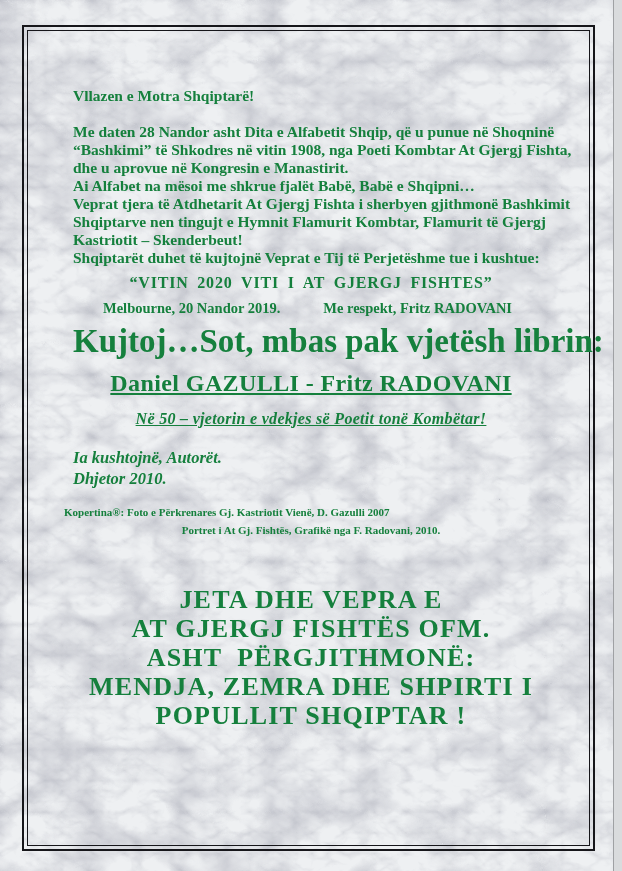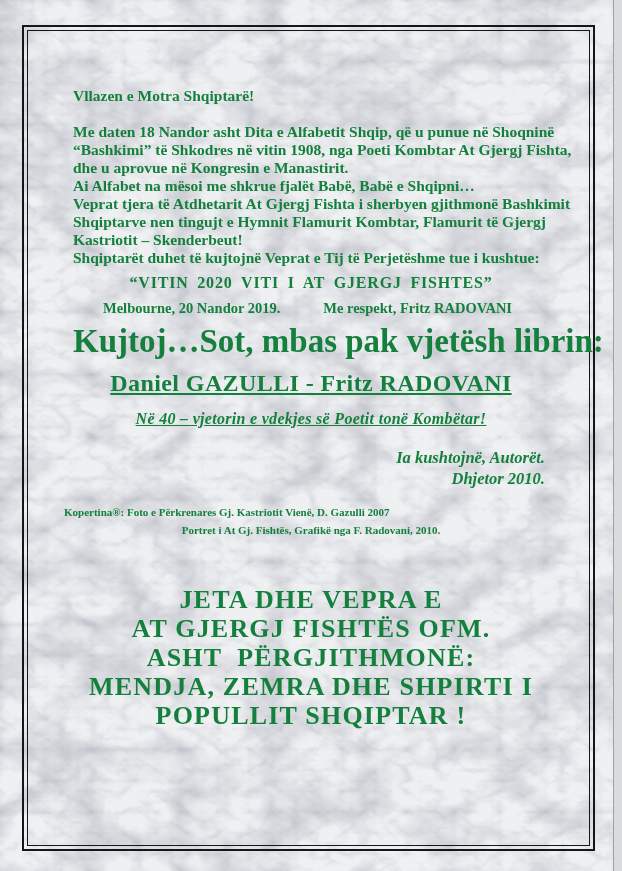--- a/index.html
+++ b/index.html
@@ -43,21 +43,21 @@
   }
   .authors{
     margin-top:11px;text-align:center;font-size:24px;line-height:30px;
     text-decoration:underline;white-space:nowrap;letter-spacing:0.4px;
   }
   .subtitle{
     margin-top:9px;text-align:center;font-size:16px;line-height:24px;
     font-style:italic;text-decoration:underline;white-space:nowrap;letter-spacing:0.3px;
   }
   .dedication{
-    margin-top:16px;text-align:right;font-style:italic;
+    margin-top:16px;text-align:left;font-style:italic;
     font-size:16.5px;line-height:21px;padding-right:4px;
   }
   .credits{margin-top:14px;font-size:11px;line-height:18px;}
   .credit-1{margin-left:-9px;white-space:nowrap;}
   .credit-2{text-align:center;white-space:nowrap;}
   .closing{
     margin-top:46px;text-align:center;
     font-size:26px;line-height:29px;letter-spacing:1.2px;
   }
   .closing-line{white-space:pre;}
@@ -87,42 +87,42 @@
 
   <div class="frame">
     <div class="frame-inner"></div>
   </div>
 
   <div class="content">
 
     <div class="body-line">Vllazen e Motra Shqiptarë!</div>
 
     <div class="body-block">
-      <div class="body-line">Me daten 18 Nandor asht Dita e Alfabetit Shqip, që u punue në Shoqninë</div>
+      <div class="body-line">Me daten 28 Nandor asht Dita e Alfabetit Shqip, që u punue në Shoqninë</div>
       <div class="body-line">“Bashkimi” të Shkodres në vitin 1908, nga Poeti Kombtar At Gjergj Fishta,</div>
       <div class="body-line">dhe u aprovue në Kongresin e Manastirit.</div>
       <div class="body-line">Ai Alfabet na mësoi me shkrue fjalët Babë, Babë e Shqipni…</div>
       <div class="body-line">Veprat tjera të Atdhetarit At Gjergj Fishta i sherbyen gjithmonë Bashkimit</div>
       <div class="body-line">Shqiptarve nen tingujt e Hymnit Flamurit Kombtar, Flamurit të Gjergj</div>
       <div class="body-line">Kastriotit – Skenderbeut!</div>
       <div class="body-line">Shqiptarët duhet të kujtojnë Veprat e Tij të Perjetëshme tue i kushtue:</div>
     </div>
 
     <div class="slogan">“VITIN 2020 VITI I AT GJERGJ FISHTES”</div>
 
     <div class="sign-row">
       <span>Melbourne, 20 Nandor 2019.</span>
       <span>Me respekt, Fritz RADOVANI</span>
     </div>
 
     <div class="intro">Kujtoj…Sot, mbas pak vjetësh librin:</div>
 
     <div class="authors">Daniel GAZULLI - Fritz RADOVANI</div>
 
-    <div class="subtitle">Në 40 – vjetorin e vdekjes së Poetit tonë Kombëtar!</div>
+    <div class="subtitle">Në 50 – vjetorin e vdekjes së Poetit tonë Kombëtar!</div>
 
     <div class="dedication">
       <div>Ia kushtojnë, Autorët.</div>
       <div>Dhjetor 2010.</div>
     </div>
 
     <div class="credits">
       <div class="credit-1">Kopertina®: Foto e Përkrenares Gj. Kastriotit Vienë, D. Gazulli 2007</div>
       <div class="credit-2">Portret i At Gj. Fishtës, Grafikë nga F. Radovani, 2010.</div>
     </div>

